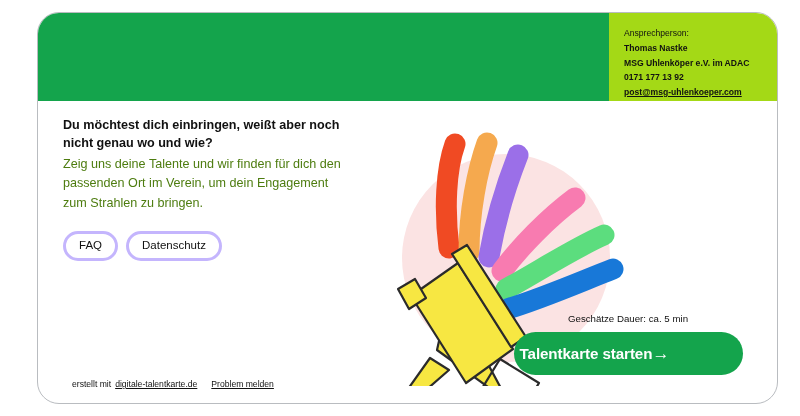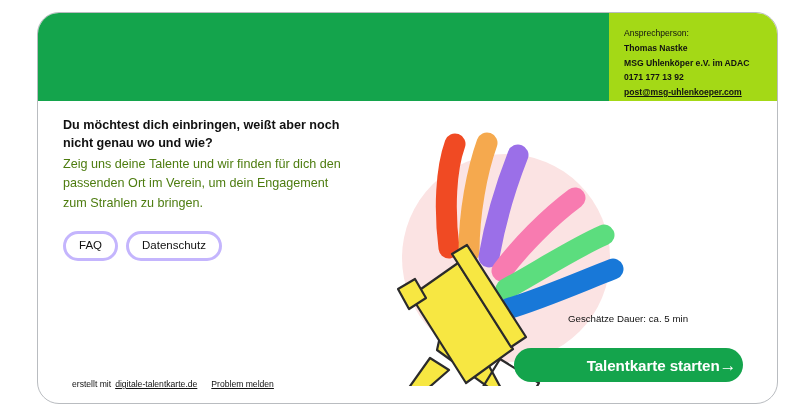--- a/index.html
+++ b/index.html
@@ -139,34 +139,34 @@
   .cta-wrap {
     position: absolute;
     left: 462px;
     top: 300px;
     width: 256px;
     text-align: center;
   }
   .duration {
     font-size: 9.7px;
     color: #111111;
-    margin-bottom: 24px;
+    margin-bottom: 8px;
     white-space: nowrap;
   }
   .cta-btn {
     display: inline-flex;
     align-items: center;
-    justify-content: flex-end;
+    justify-content: flex-start;
     gap: 0;
     background: #14a44c;
     color: #ffffff;
     border: none;
     border-radius: 999px;
     width: 229px;
-    height: 34px;
+    height: 43px;
     font-size: 15.2px;
     font-weight: bold;
     font-family: "Liberation Sans", sans-serif;
     cursor: pointer;
     letter-spacing: -0.1px;
   }
   .cta-arrow { font-size: 17px; line-height: 1; font-weight: normal; }
 
   
   .footer {

